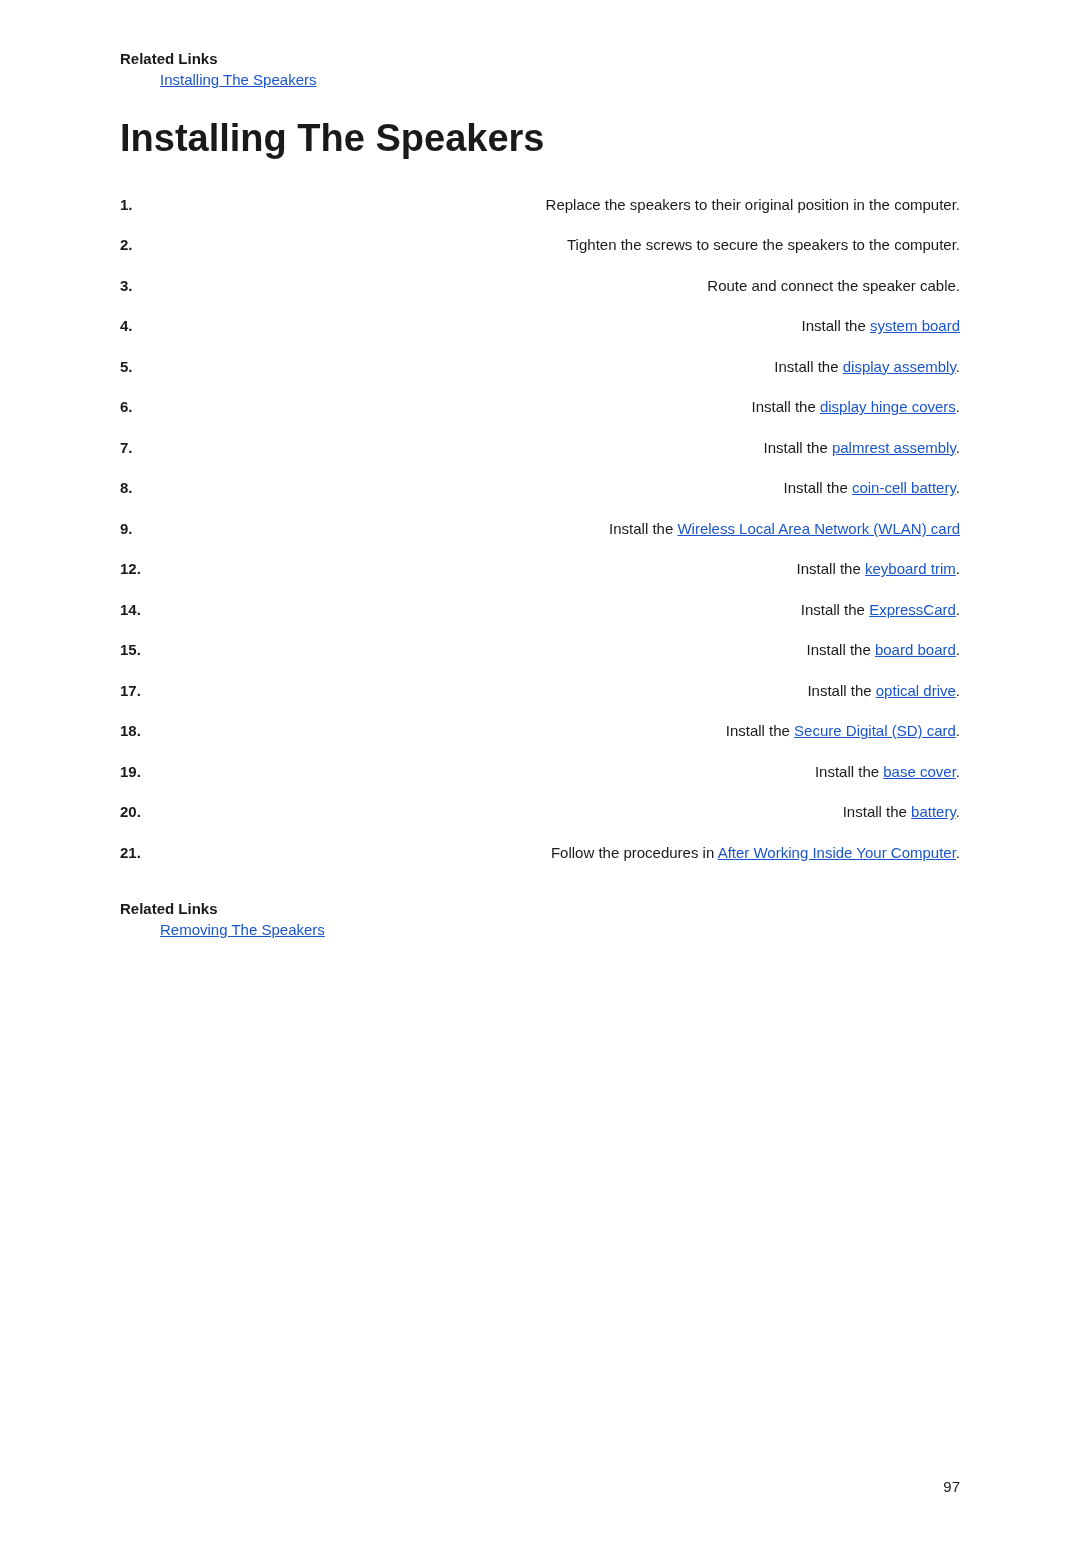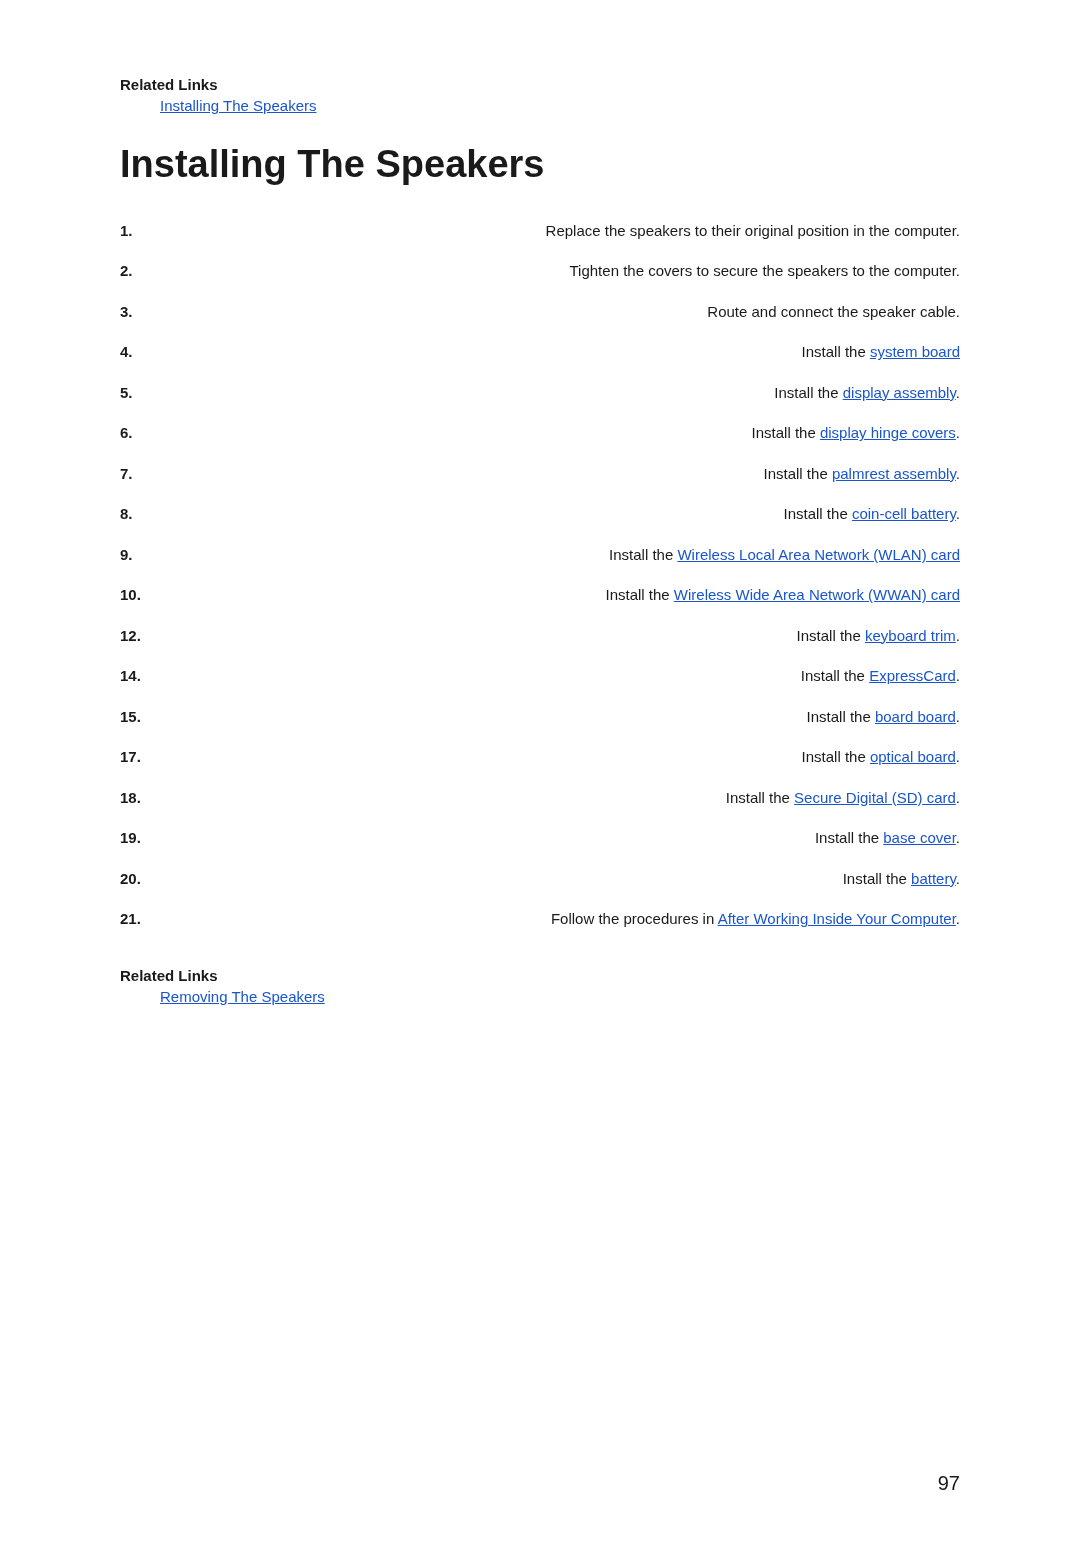--- a/index.html
+++ b/index.html
@@ -12,21 +12,21 @@
       background: #ffffff;
       font-family: Arial, Helvetica, sans-serif;
       font-size: 15px;
       color: #1a1a1a;
       width: 1080px;
       min-height: 1545px;
       position: relative;
     }
 
     .page-container {
-      padding: 76px 120px 80px 120px;
+      padding: 50px 120px 80px 120px;
       max-width: 1080px;
       margin: 0 auto;
     }
 
     .related-links-label {
       font-weight: bold;
       font-size: 15px;
       margin-bottom: 4px;
       color: #1a1a1a;
     }
@@ -84,21 +84,21 @@
     }
 
     .bottom-related-links-section {
       margin-top: 8px;
     }
 
     .page-number {
       position: absolute;
       bottom: 50px;
       right: 120px;
-      font-size: 20px;
+      font-size: 15px;
       color: #1a1a1a;
     }
   </style>
 </head>
 <body>
 
 <div class="page-container">
 
   <div class="top-related-section">
     <div class="related-links-label">Related Links</div>
@@ -113,21 +113,21 @@
 
   <ol class="steps-list">
 
     <li>
       <span class="step-number">1.</span>
       <span class="step-text">Replace the speakers to their original position in the computer.</span>
     </li>
 
     <li>
       <span class="step-number">2.</span>
-      <span class="step-text">Tighten the covers to secure the speakers to the computer.</span>
+      <span class="step-text">Tighten the screws to secure the speakers to the computer.</span>
     </li>
 
     <li>
       <span class="step-number">3.</span>
       <span class="step-text">Route and connect the speaker cable.</span>
     </li>
 
     <li>
       <span class="step-number">4.</span>
       <span class="step-text">Install the <a href="#">system board</a></span>
@@ -151,24 +151,20 @@
     <li>
       <span class="step-number">8.</span>
       <span class="step-text">Install the <a href="#">coin-cell battery</a>.</span>
     </li>
 
     <li>
       <span class="step-number">9.</span>
       <span class="step-text">Install the <a href="#">Wireless Local Area Network (WLAN) card</a></span>
     </li>
 
-    <li>
-      <span class="step-number">10.</span>
-      <span class="step-text">Install the <a href="#">Wireless Wide Area Network (WWAN) card</a></span>
-    </li>
 
 
     <li>
       <span class="step-number">12.</span>
       <span class="step-text">Install the <a href="#">keyboard trim</a>.</span>
     </li>
 
 
     <li>
       <span class="step-number">14.</span>
@@ -176,21 +172,21 @@
     </li>
 
     <li>
       <span class="step-number">15.</span>
       <span class="step-text">Install the <a href="#">board board</a>.</span>
     </li>
 
 
     <li>
       <span class="step-number">17.</span>
-      <span class="step-text">Install the <a href="#">optical board</a>.</span>
+      <span class="step-text">Install the <a href="#">optical drive</a>.</span>
     </li>
 
     <li>
       <span class="step-number">18.</span>
       <span class="step-text">Install the <a href="#">Secure Digital (SD) card</a>.</span>
     </li>
 
     <li>
       <span class="step-number">19.</span>
       <span class="step-text">Install the <a href="#">base cover</a>.</span>

